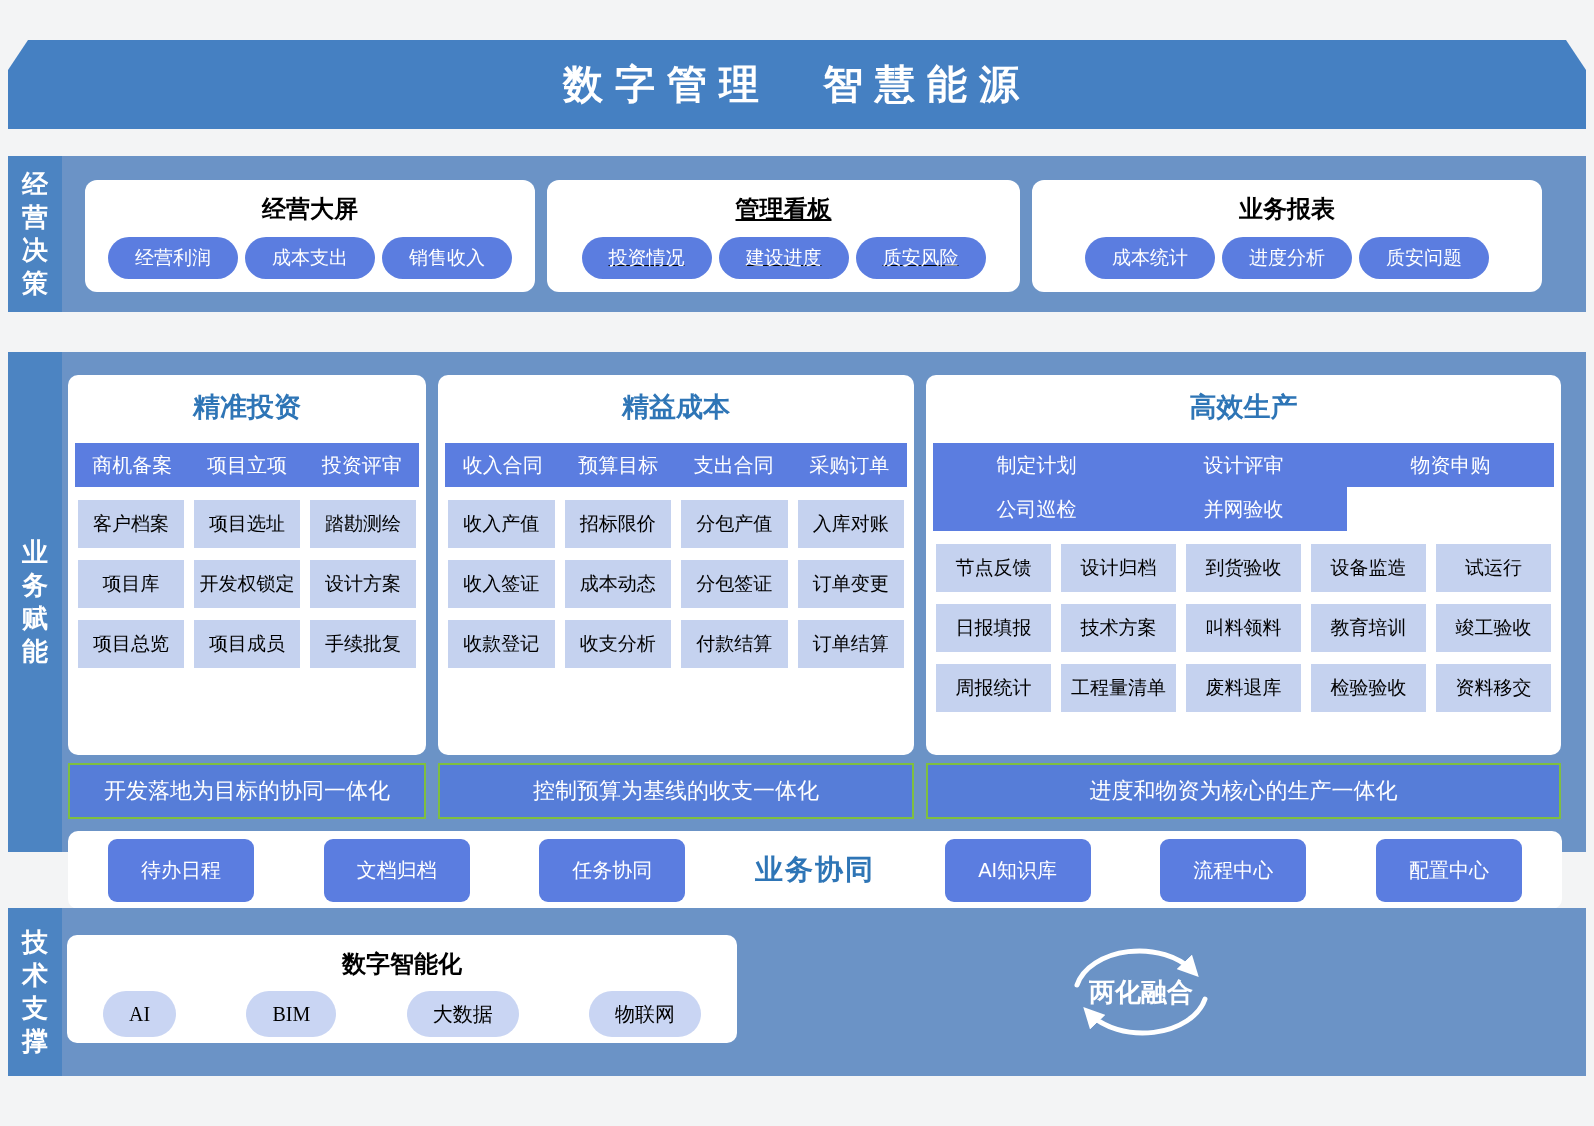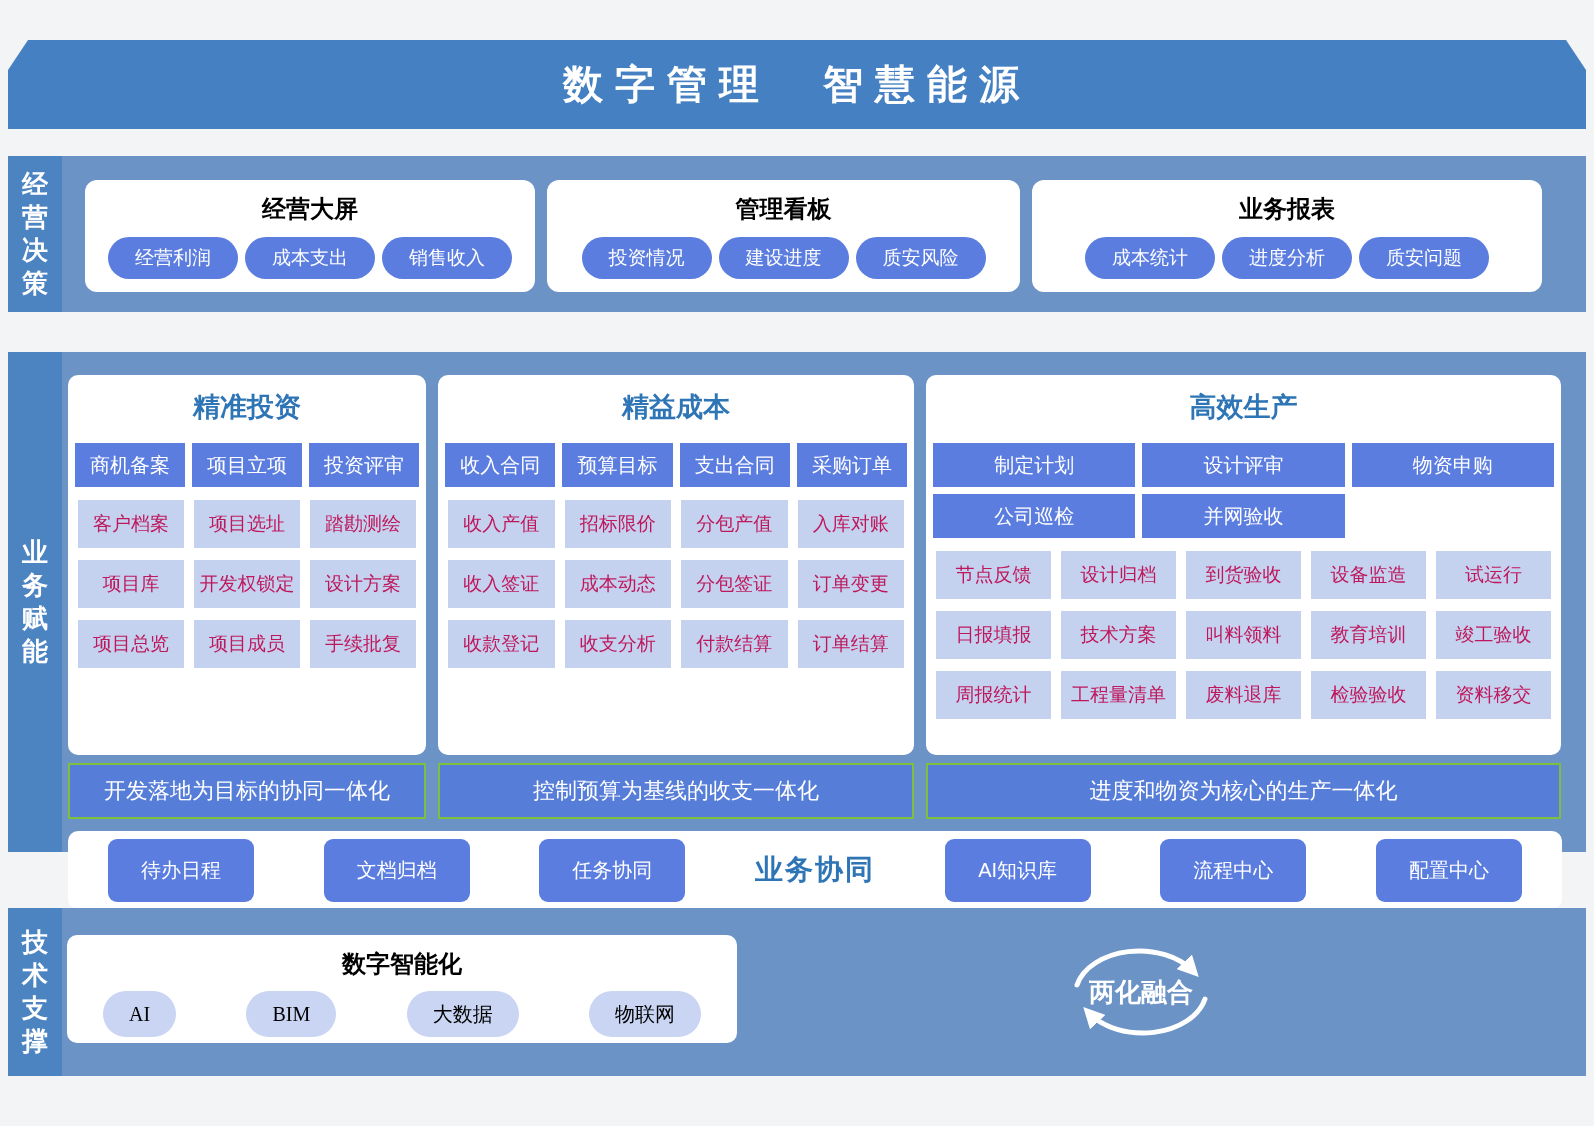--- a/index.html
+++ b/index.html
@@ -32,45 +32,45 @@
     color:#fff; font-weight:bold; font-size:26px; line-height:33px;
     display:flex; flex-direction:column; align-items:center; justify-content:center;
     text-align:center;
   }
   .band-content { flex:1; position:relative; min-width:0; }
 
   
   #decision-cards { display:flex; gap:12px; padding:24px 44px 0 23px; }
   .decision-card { background:#ffffff; border-radius:12px; height:112px; box-sizing:border-box; }
   .decision-card:nth-child(1){ width:450px; }
-  .decision-card:nth-child(2){ width:473px; }
+  .decision-card:nth-child(2){ width:473px;text-decoration:underline; }
   .decision-card:nth-child(3){ width:510px; }
   .card-title-dark { text-align:center; font-size:24px; font-weight:bold; color:#000; margin-top:13px; }
   .pill-row { display:flex; justify-content:center; gap:7px; margin-top:12px; }
   .pill {
     background:#5b7de0; color:#fff; font-size:19px; height:42px; border-radius:21px;
     display:flex; align-items:center; justify-content:center; padding:0 27px; white-space:nowrap;
     cursor:pointer;
   }
 
   
   #biz-area { display:flex; gap:12px; padding:23px 24px 0 6px; }
   .biz-col:nth-child(1){ width:358px; flex:0 0 358px; }
   .biz-col:nth-child(2){ width:476px; flex:0 0 476px; }
   .biz-col:nth-child(3){ width:635px; flex:0 0 635px; }
   .biz-card { background:#ffffff; border-radius:10px; height:380px; box-sizing:border-box; overflow:hidden; }
   .biz-title { color:#2e75b6; font-size:27px; font-weight:bold; text-align:center; margin-top:14px; }
-  .hdr-grid { display:grid; gap:7px; margin:18px 7px 0; }
+  .hdr-grid { display:grid; gap:0; margin:18px 7px 0; }
   .hdr-cell {
     background:#5b7de0; color:#fff; font-size:20px; height:44px;
     display:flex; align-items:center; justify-content:center; white-space:nowrap; cursor:pointer;
   }
   .item-grid { display:grid; gap:12px 10px; margin:13px 10px 0; }
   .item-cell {
-    background:#c5d2ef; color:#be185d; font-size:19px; height:48px;
+    background:#c5d2ef; color:#000000; font-size:19px; height:48px;
     display:flex; align-items:center; justify-content:center; white-space:nowrap; cursor:pointer;
   }
   .biz-banner {
     margin-top:8px; height:52px; background:#567dd8; border:2px solid #7fbf3f;
     display:flex; align-items:center; justify-content:center;
     color:#ffffff; font-size:22px; white-space:nowrap;
   }
   .collab-bar {
     margin:12px 24px 0 6px; background:#ffffff; border-radius:10px; height:78px;
     display:flex; align-items:center; justify-content:space-between; padding:0 40px;

